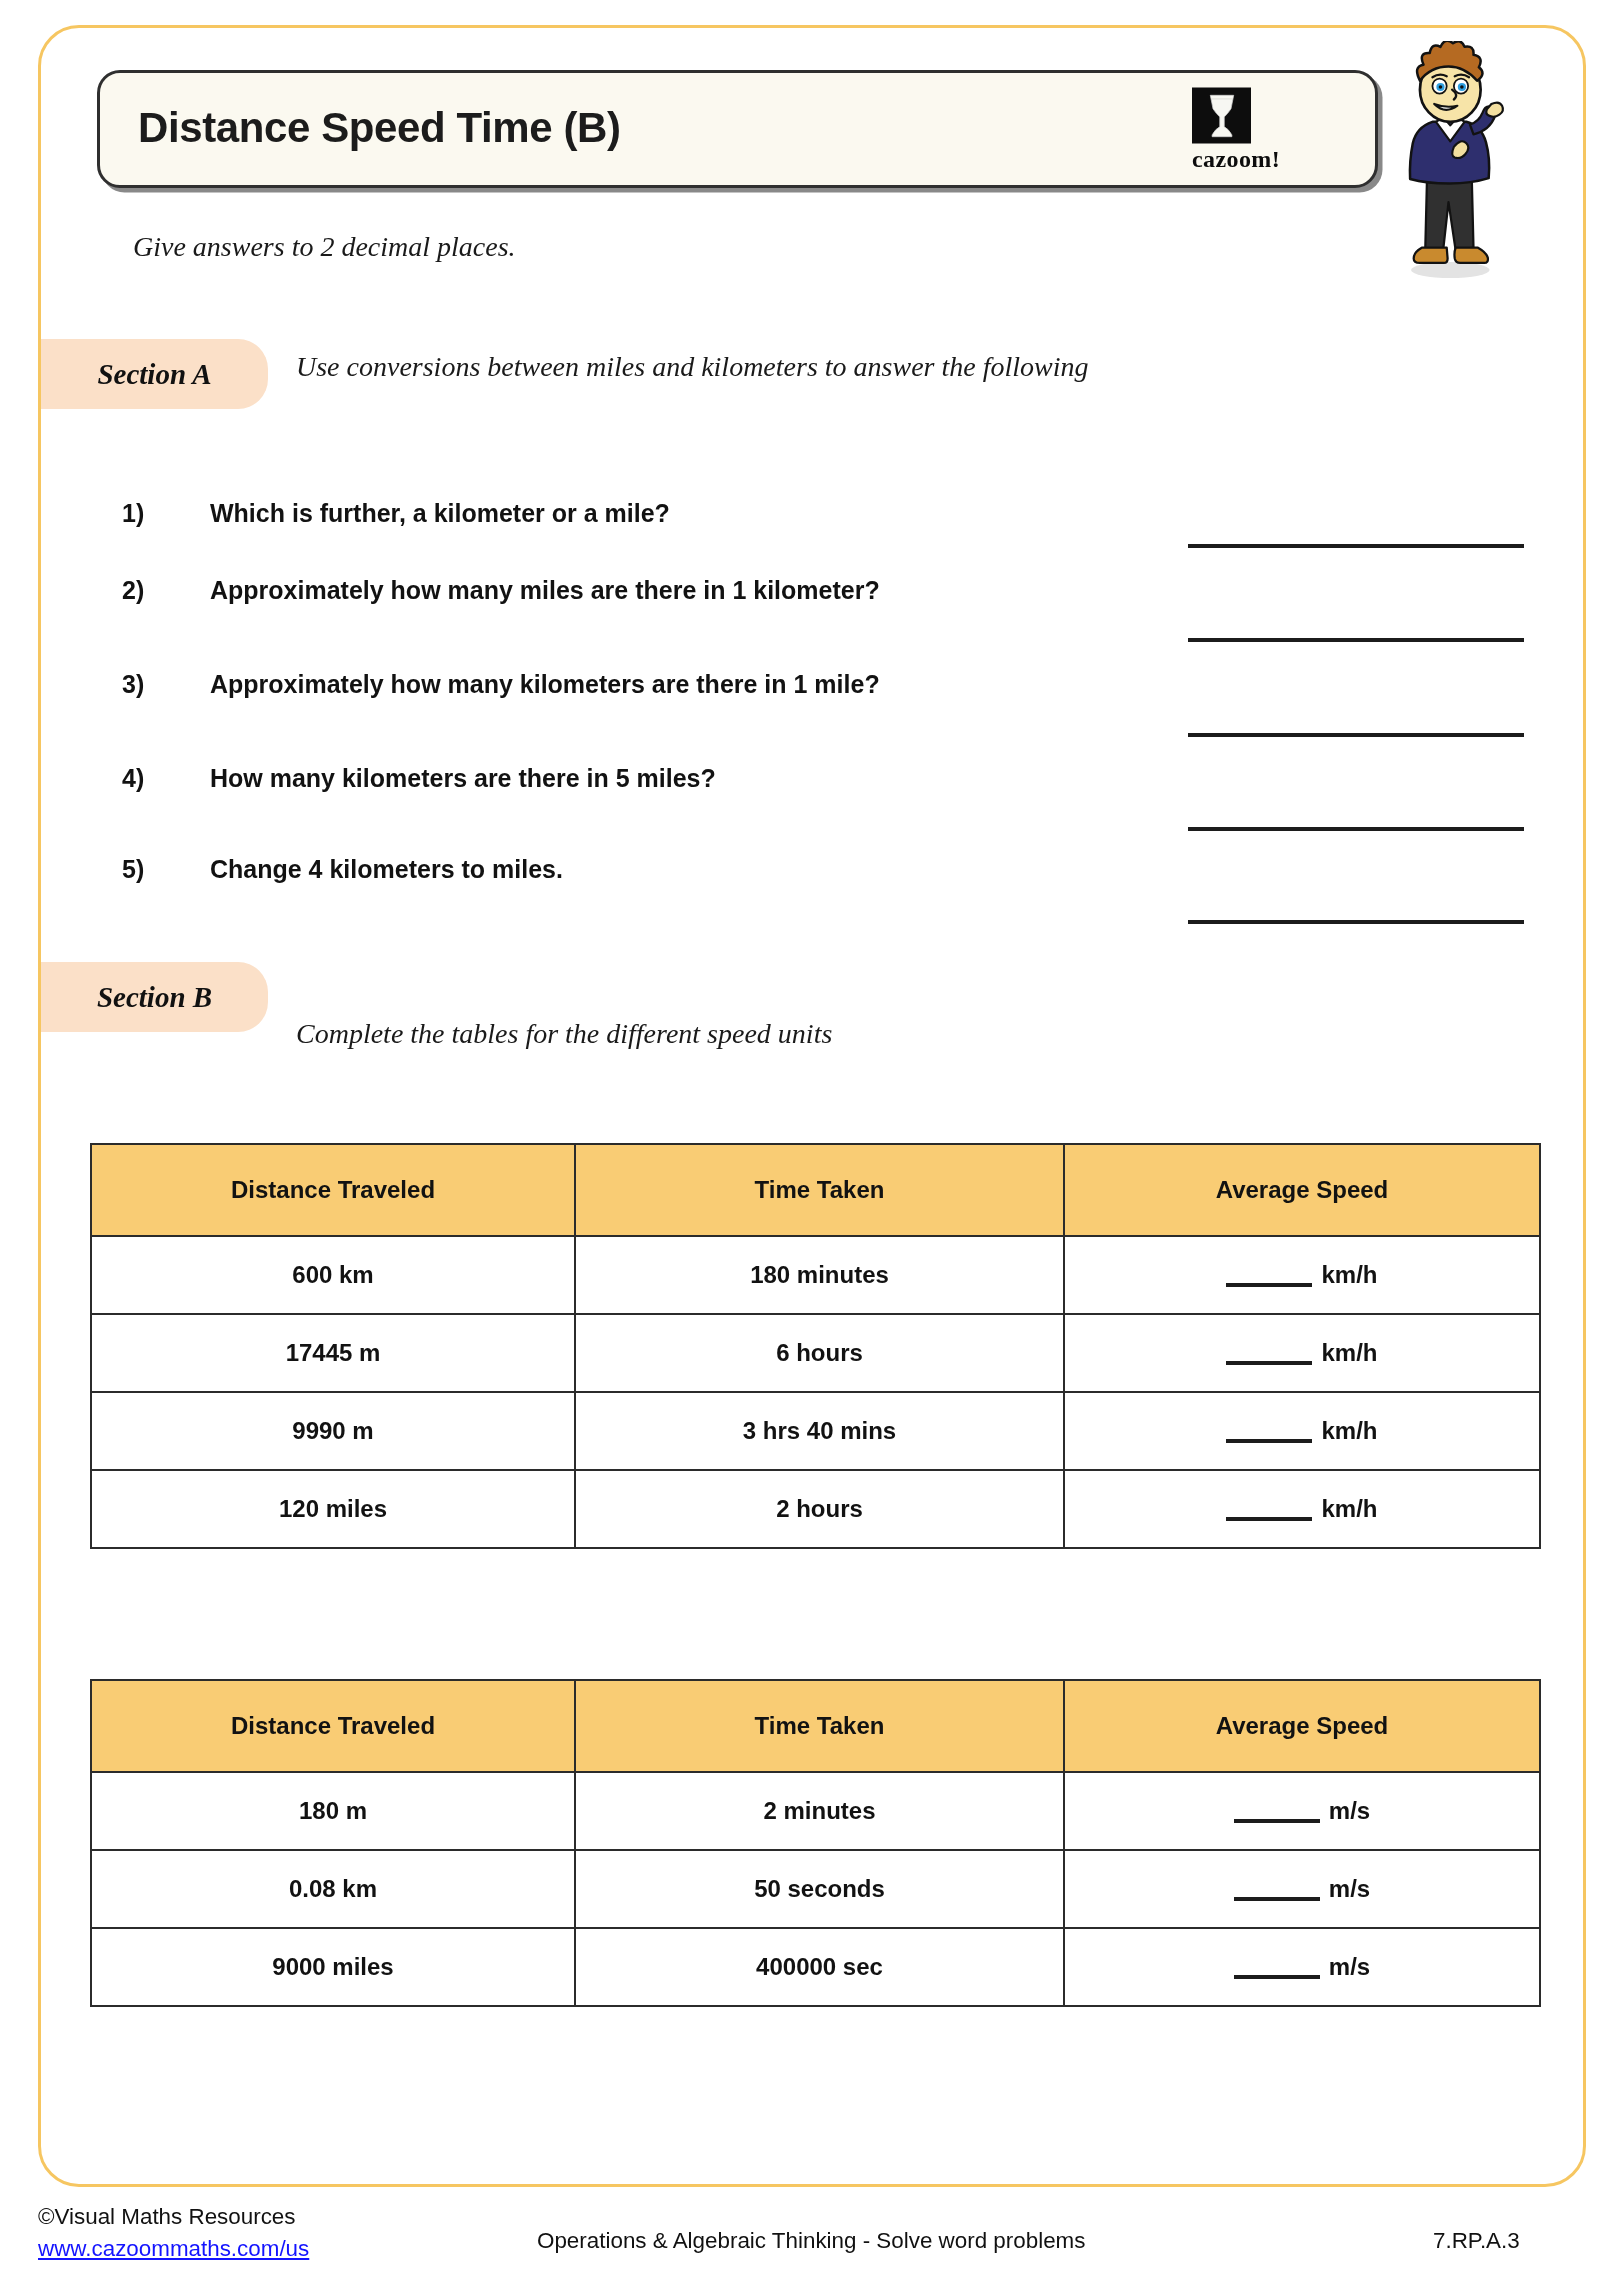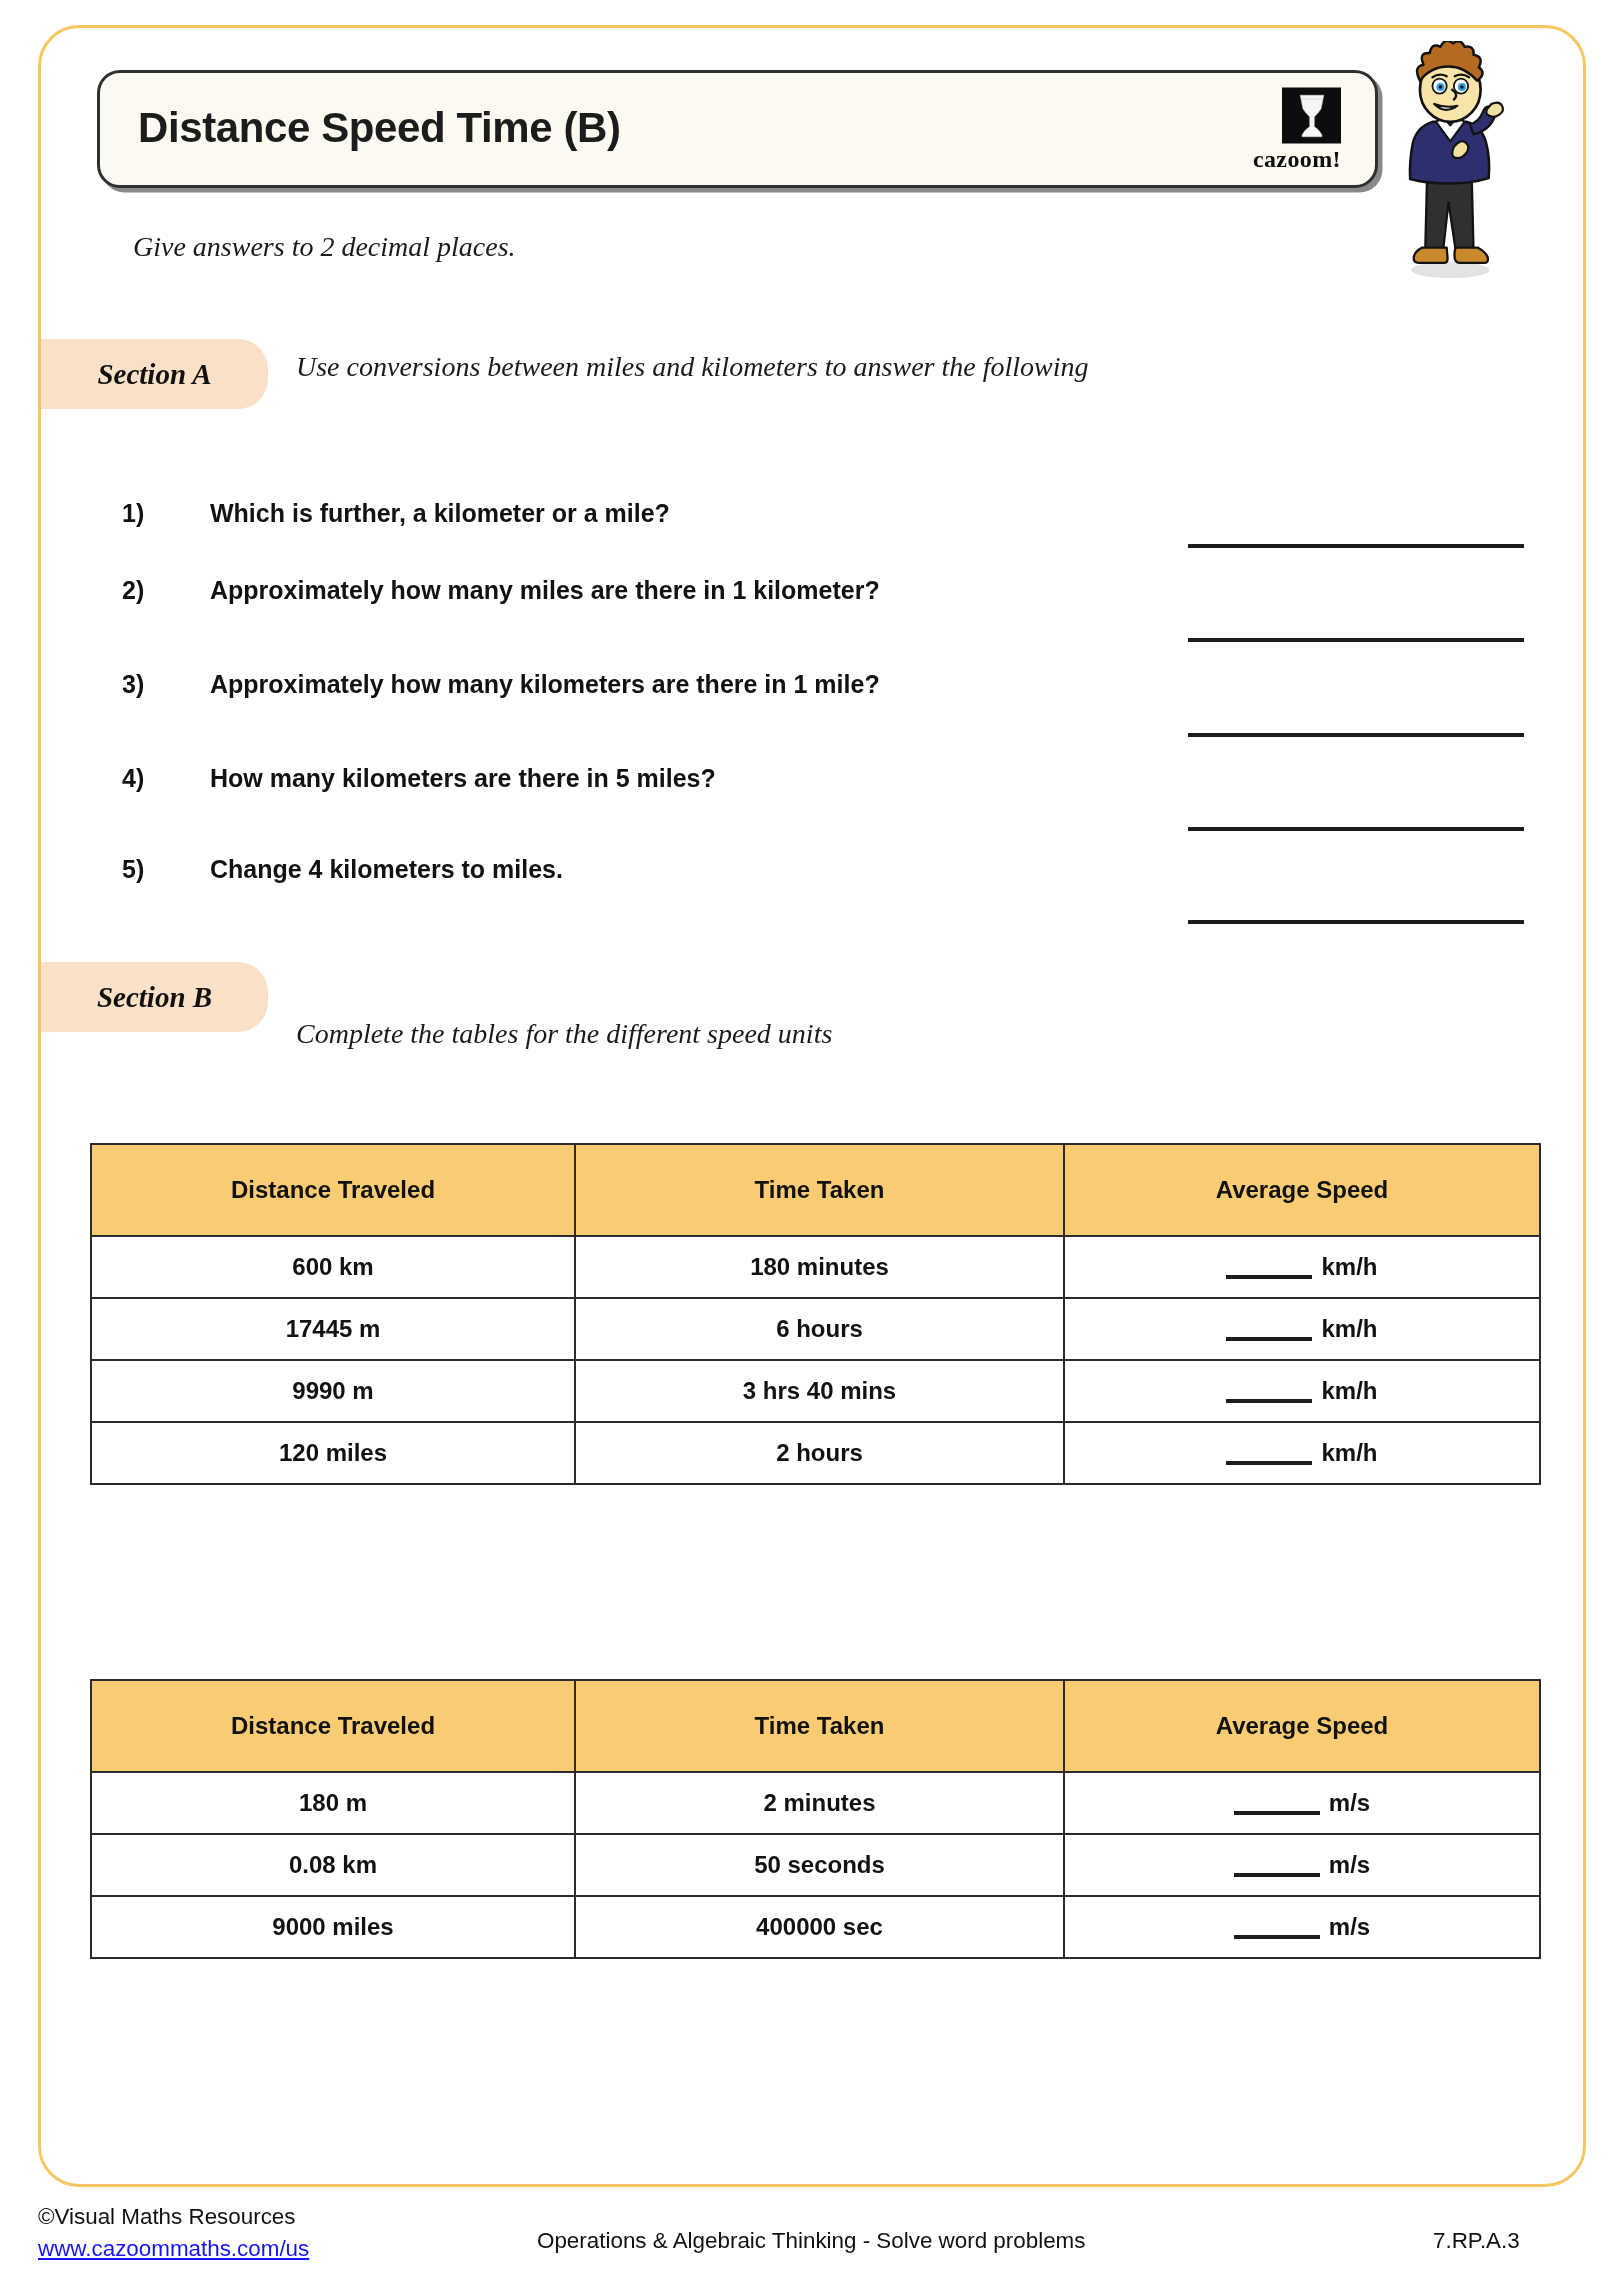--- a/index.html
+++ b/index.html
@@ -57,21 +57,21 @@
   #logo-box {
     position: absolute;
     right: 34px;
     top: 50%;
     transform: translateY(-50%);
     width: 149px;
     height: 97px;
     background: #fbf9f0;
     display: flex;
     flex-direction: column;
-    align-items: flex-end;
+    align-items: flex-start;
     justify-content: center;
   }
   #logo-mark {
     width: 59px;
     height: 56px;
     background: #0d0d0d;
     display: flex;
     align-items: center;
     justify-content: center;
   }
@@ -177,21 +177,21 @@
     color: #121212;
   }
   .speed-table th {
     background: #f9cc74;
     height: 56px;
     padding: 17px;
   }
   .speed-table td {
     background: #ffffff;
     height: 60px;
-    padding: 0;
+    padding: 8px;
     text-align: center;
   }
   .speed-table col.c1 { width: 484px; }
   .speed-table col.c2 { width: 489px; }
   .speed-table col.c3 { width: 476px; }
 
   .blank-answer {
     display: inline-block;
     width: 86px;
     border-bottom: 4.5px solid #1c1c1c;

